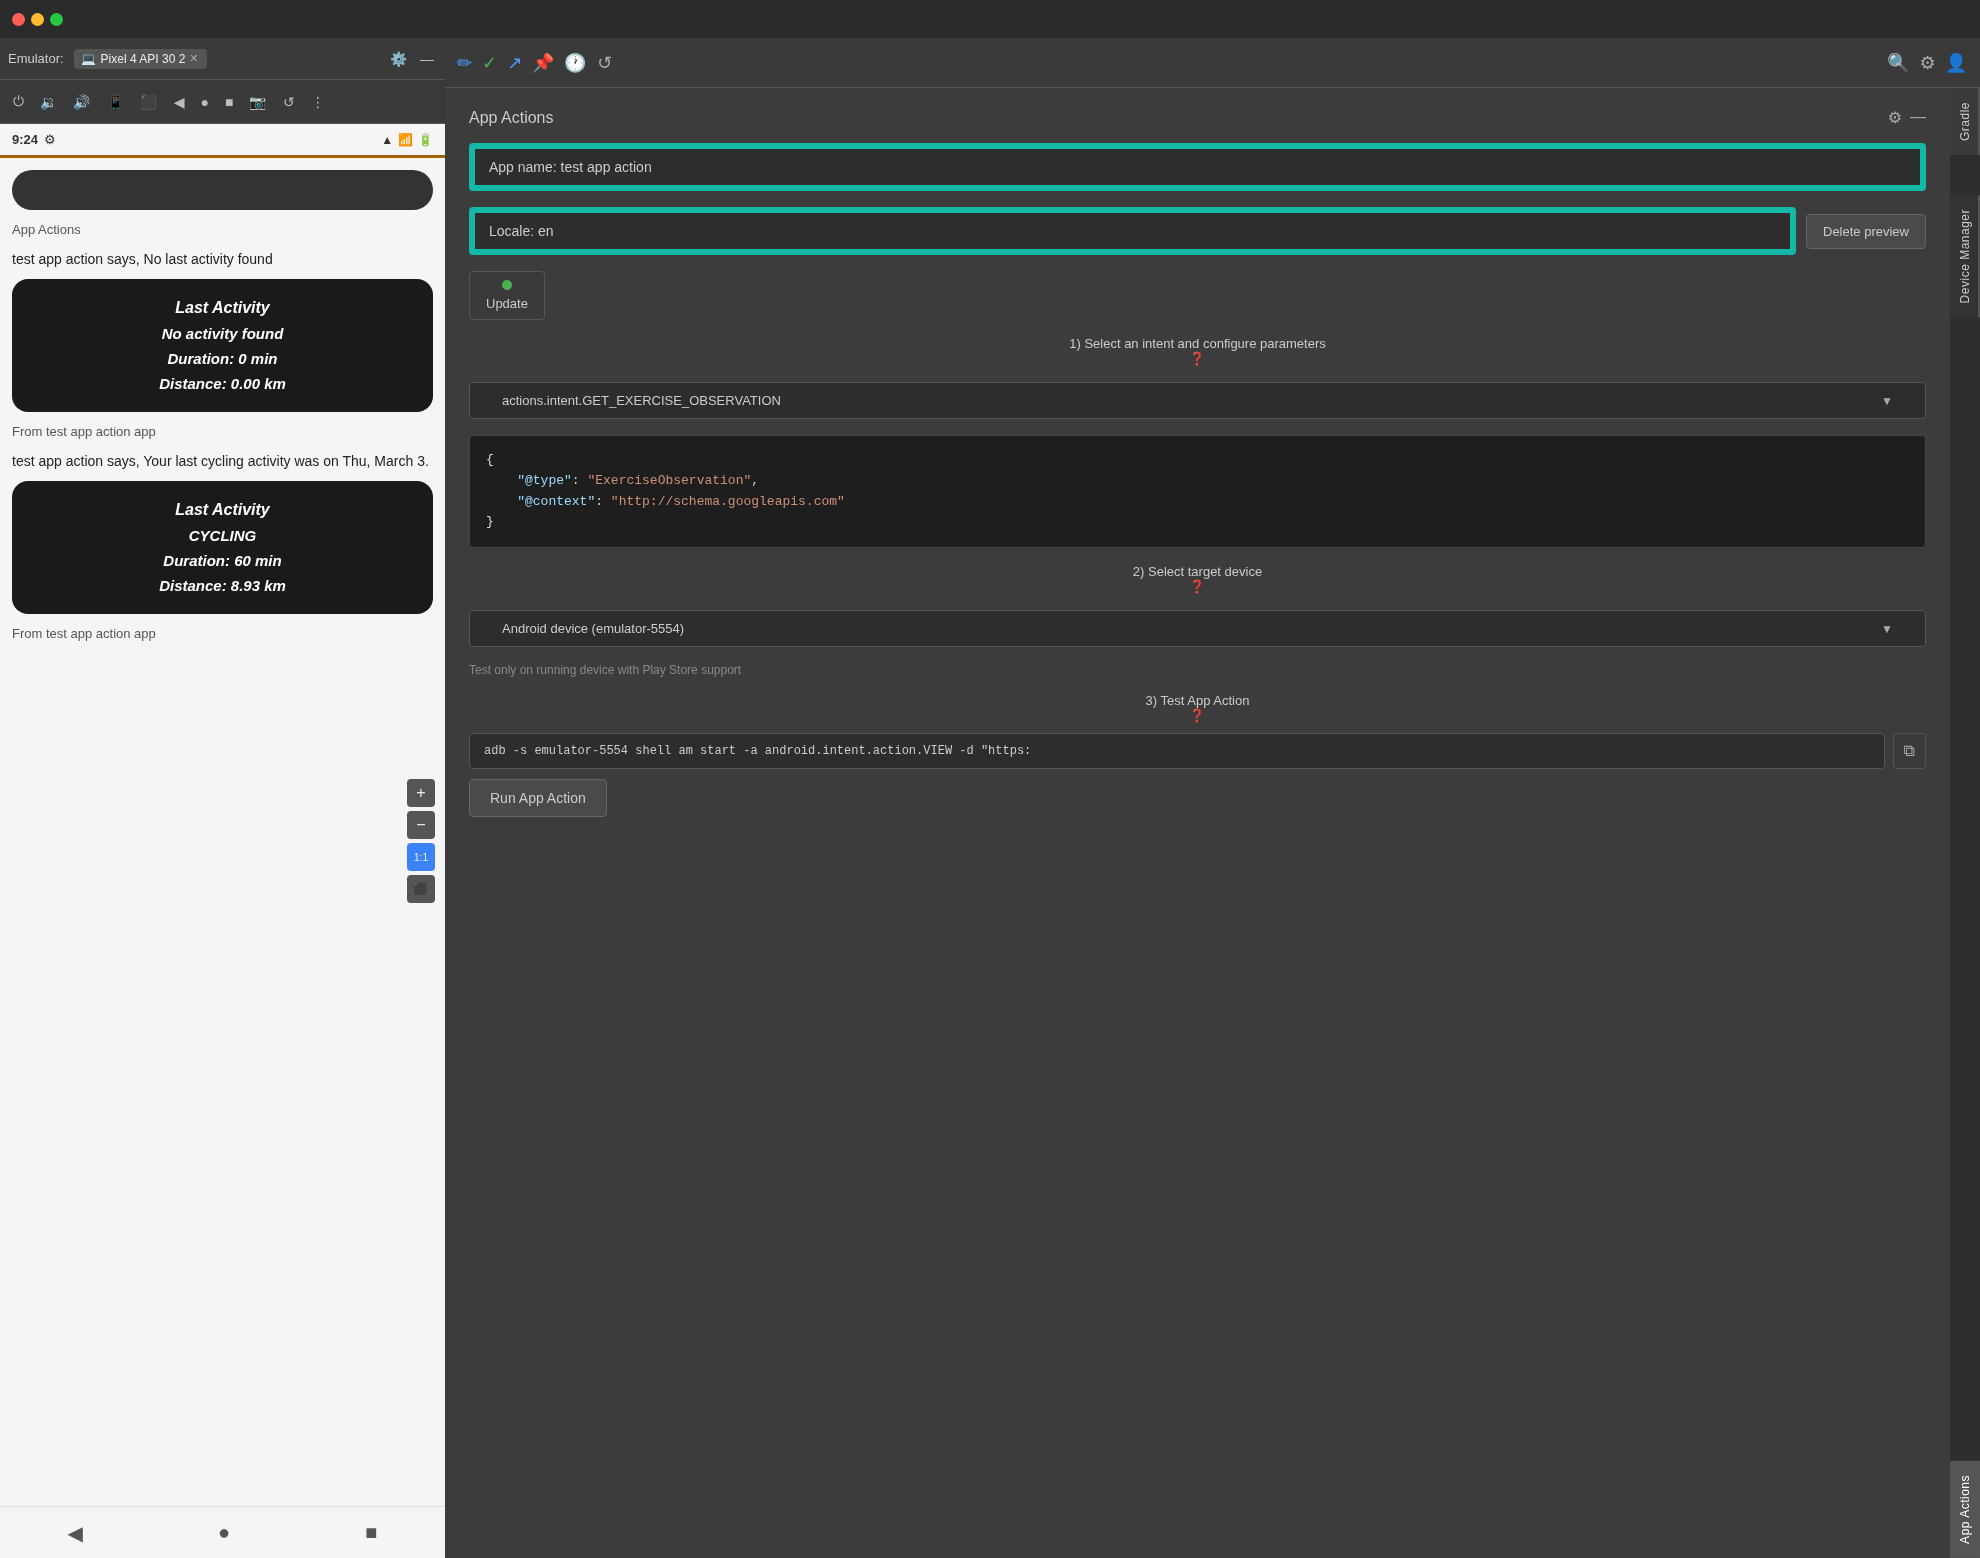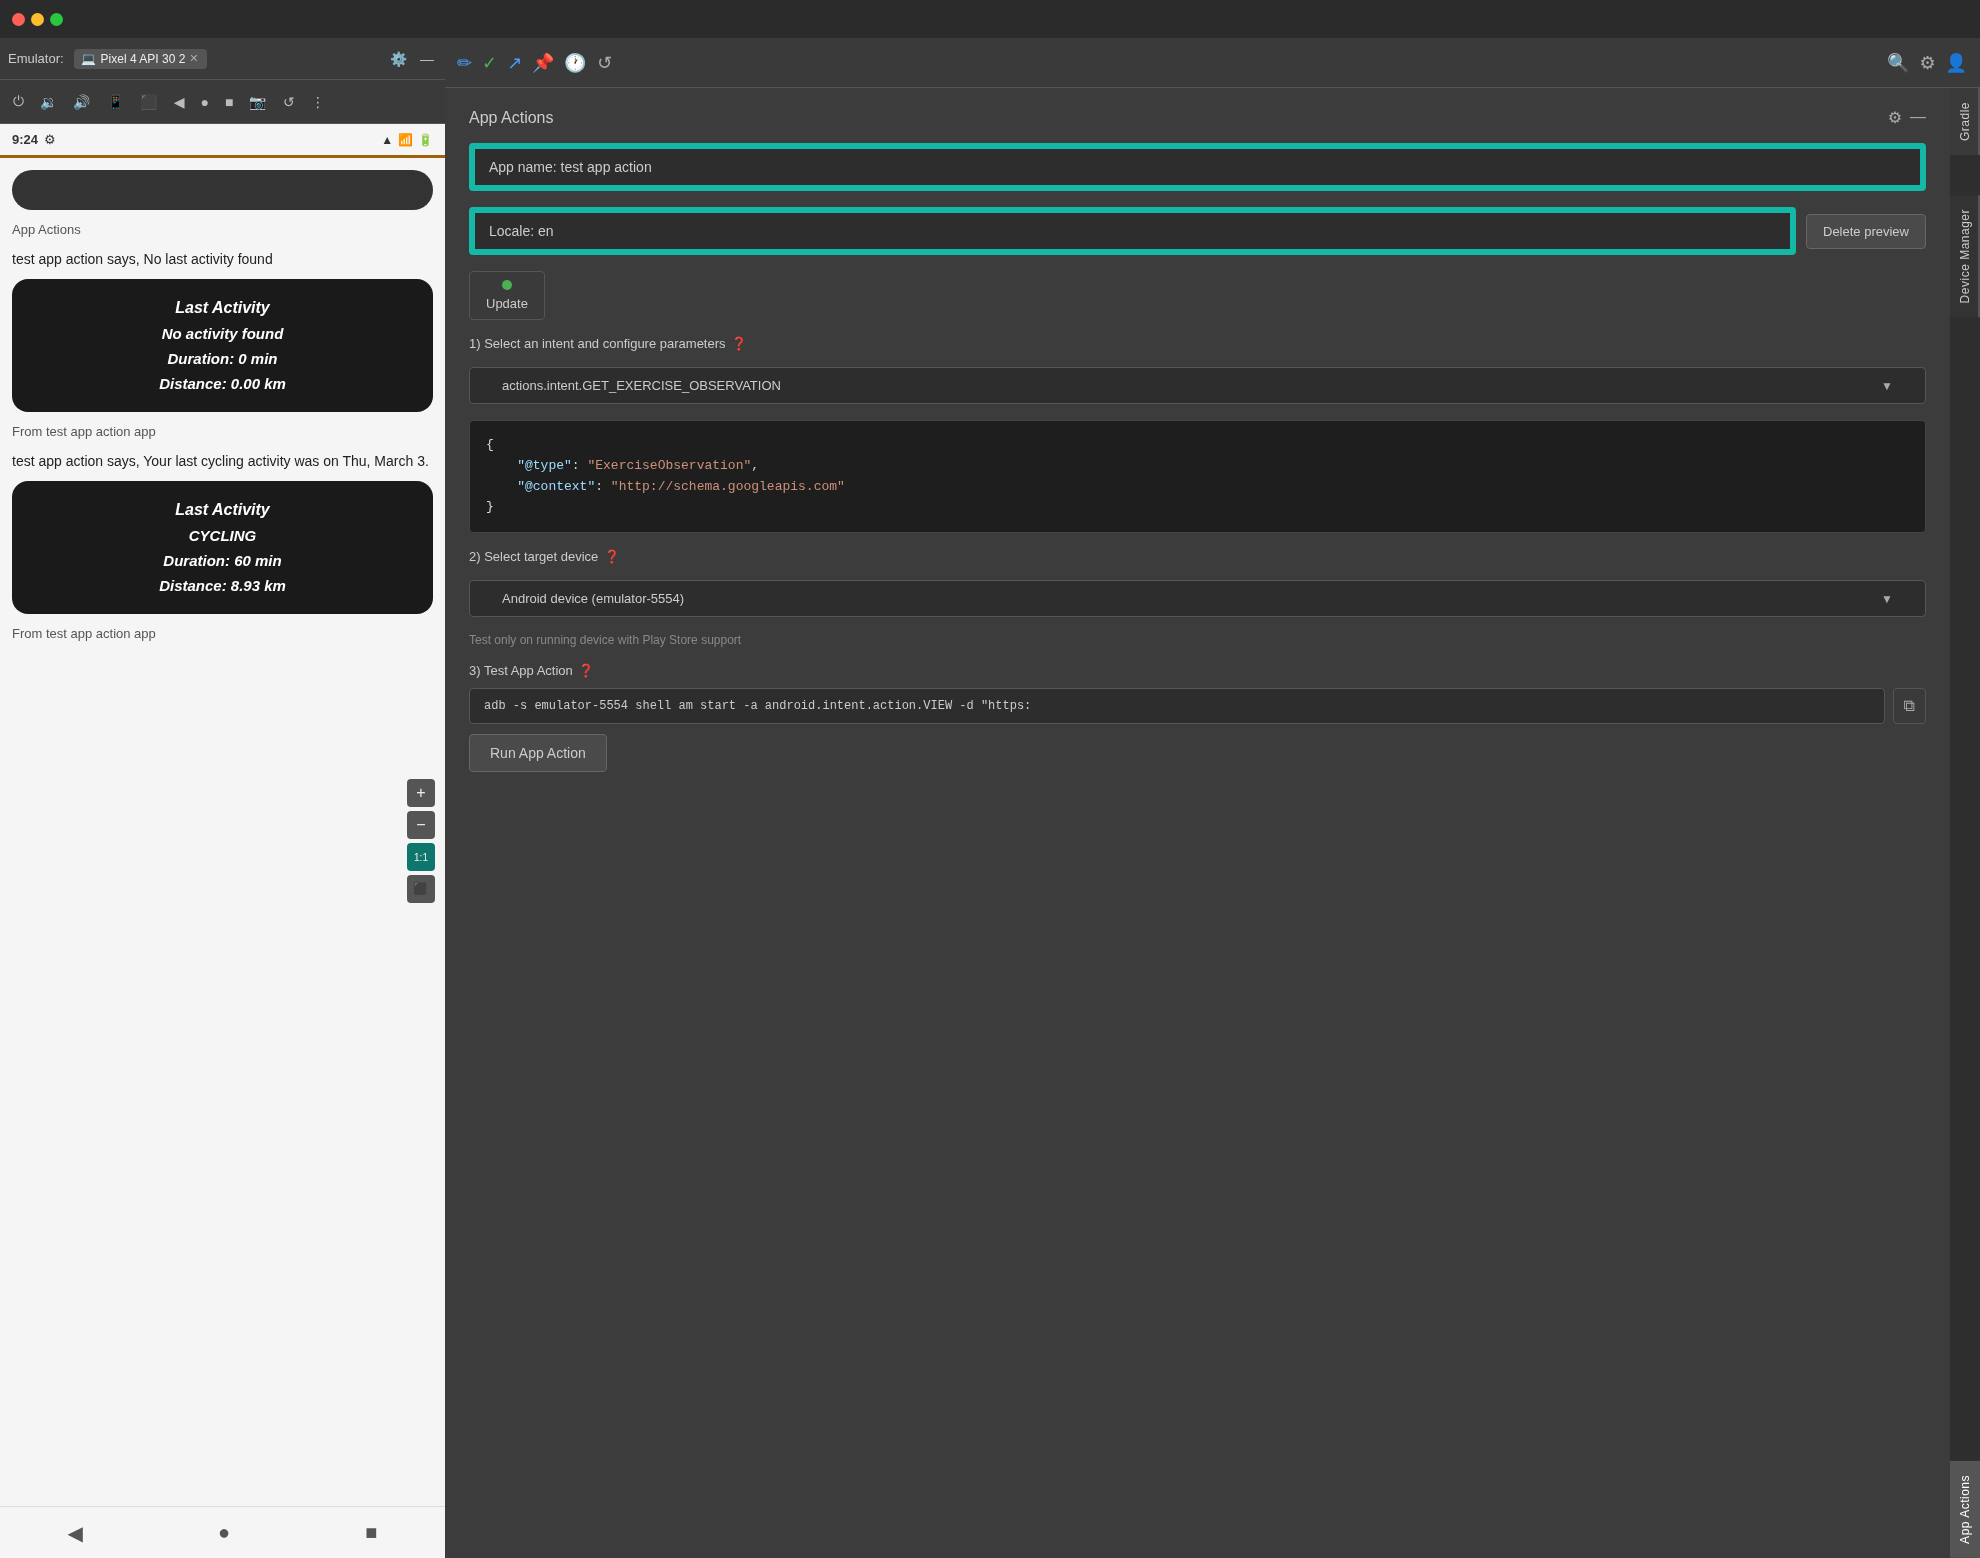--- a/index.html
+++ b/index.html
@@ -203,21 +203,21 @@
       width: 28px;
       height: 28px;
       display: flex;
       align-items: center;
       justify-content: center;
       border-radius: 4px;
       cursor: pointer;
       font-size: 16px;
     }
     .zoom-label {
-      background: #0f766e;
+      background: #3b82f6;
       color: #eee;
       width: 28px;
       height: 28px;
       display: flex;
       align-items: center;
       justify-content: center;
       border-radius: 4px;
       font-size: 10px;
     }
 
@@ -358,21 +358,21 @@
       background: #4caf50;
       display: inline-block;
     }
 
     .section-label {
       color: #ccc;
       font-size: 13px;
       font-weight: 500;
       display: flex;
       align-items: center;
-      gap: 6px;
+      flex-direction: column;
     }
     .help-icon {
       color: #888;
       font-size: 13px;
     }
 
     .dropdown-field {
       background: #2d2d2d;
       border: 1px solid #555;
       border-radius: 4px;

